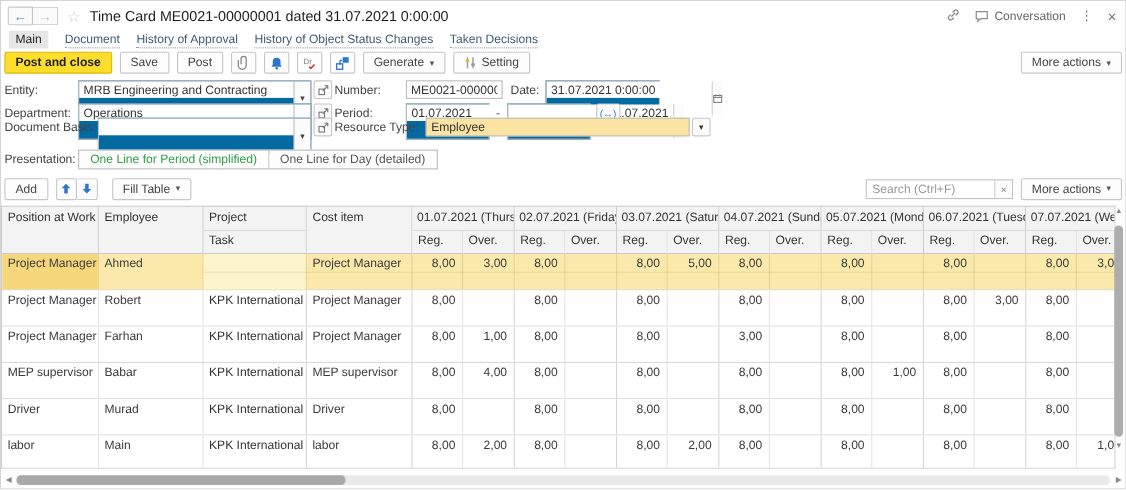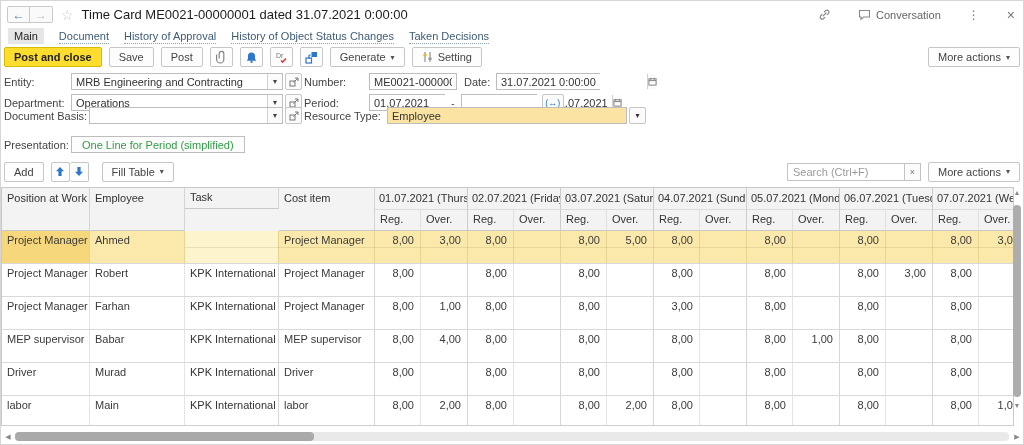--- a/index.html
+++ b/index.html
@@ -11,21 +11,21 @@
   .app { position:absolute; inset:0; border:1px solid #d6d6d6; background:#fff; }
 
   
   .titlebar { position:absolute; top:0; left:0; right:0; height:24px; display:flex; align-items:center; padding:3px 8px 0 6px; }
   .navbtns { display:flex; }
   .navbtn { width:23px; height:17px; border:1px solid #c9c9c9; background:#fafafa; display:flex; align-items:center; justify-content:center; font-size:12px; cursor:pointer; }
   .navbtn.back { color:#4d7bb5; border-radius:2px 0 0 2px; }
   .navbtn.fwd  { color:#c3c3c3; border-left:none; border-radius:0 2px 2px 0; }
   .star { color:#c9c9c9; font-size:14px; margin-left:8px; line-height:14px; }
   .title { font-size:13px; color:#1d1d1d; margin-left:8px; white-space:nowrap; }
-  .tb-right { margin-left:auto; display:flex; align-items:center; gap:27px; color:#777; }
+  .tb-right { margin-left:auto; display:flex; gap:13px; color:#777; }
   .tb-right .txtbtn { display:flex; align-items:center; gap:5px; color:#666; cursor:pointer; }
   .dots { font-size:12px; color:#777; cursor:pointer; letter-spacing:0; }
   .close { font-size:14px; color:#777; cursor:pointer; }
 
   
   .tabs { position:absolute; top:26px; left:7px; right:6px; height:17px; display:flex; align-items:flex-end; gap:15px; }
   .tab { color:#3e5b76; border-bottom:1px dotted #8aa0b5; padding-bottom:1px; white-space:nowrap; cursor:pointer; }
   .tab.active { color:#222; background:#e6e6e6; border-bottom:none; padding:2px 6px; border-radius:1px; }
 
   
@@ -37,26 +37,26 @@
   .caret { font-size:8px; color:#555; margin-left:5px; }
   .spacer { flex:1; }
 
   
   .form { position:absolute; top:72px; left:3px; right:3px; height:84px; }
   .frow { position:absolute; left:0; right:0; height:17px; display:flex; align-items:center; }
   .lbl { color:#444; }
   .lbl-l { position:absolute; left:0; }
   .field { position:absolute; display:flex; align-items:stretch; height:17px; }
   .inp { border:1px solid #bdbdbd; background:#fff; height:17px; font:inherit; color:#333; padding:0 4px; outline:none; }
-  .combo { display:flex; border:1px solid #bdbdbd; background:#bef264; height:17px; }
+  .combo { display:flex; border:1px solid #bdbdbd; background:#0369a1; height:33px; }
   .combo .inp { border:none; height:15px; }
   .combo-arrow { width:15px; border-left:1px solid #d0d0d0; display:flex; align-items:center; justify-content:center; color:#444; font-size:8px; cursor:pointer; background:#fbfbfb; }
   .sidebtn { width:17px; height:17px; margin-left:2px; border:1px solid #c6c6c6; background:#fbfbfb; display:flex; align-items:center; justify-content:center; border-radius:2px; cursor:pointer; }
   .yellow-field { background:#fbe3a3; }
-  .seg { display:flex;flex-direction:column; }
+  .seg { display:flex; }
   .seg .segbtn { height:18px; padding:0 10px; display:flex; align-items:center; background:#fdfdfd; border:1px solid #bdbdbd; color:#555; cursor:pointer; }
   .seg .segbtn + .segbtn { border-left:none; }
   .seg .segbtn.sel { color:#2f9e44; }
   .dash { color:#555; }
 
   
   .tblbar { position:absolute; top:159px; left:3px; right:3px; height:23px; display:flex; align-items:center; gap:7px; }
   .arrgrp { display:flex; }
   .arrgrp .btn { width:19px; padding:0; }
   .arrgrp .btn + .btn { border-left:none; }
@@ -303,20 +303,21 @@
         <input class="inp yellow-field" style="width: 240px;" value="Employee">
         <div class="sidebtn" style="font-size:8px">▾</div>
       </div>
     </div>
 
     <div class="frow" style="top:63px">
       <span class="lbl lbl-l">Presentation:</span>
       <div class="field" style="left:67px">
         <div class="seg">
           <div class="segbtn sel">One Line for Period (simplified)</div>
+          <div class="segbtn">One Line for Day (detailed)</div>
         </div>
       </div>
     </div>
 
   </div>
 
   <div class="tblbar">
     <div class="btn">Add</div>
     <div class="arrgrp">
       <div class="btn">
@@ -343,20 +344,21 @@
       <span class="caret">▾</span>
     </div>
   </div>
 
   <div class="grid">
     <div class="grid-inner">
       <div class="ghead">
         <div class="hcell h-full c-pos">Position at Work</div>
         <div class="hcell h-full c-emp">Employee</div>
         <div class="projhead">
+          <div class="ph1">Project</div>
           <div class="ph2">Task</div>
         </div>
         <div class="hcell h-full c-cost">Cost item</div>
         <div style="display:flex" id="days-header">
             <div class="day-block">
               <div class="day-date">01.07.2021 (Thursday)</div>
               <div class="day-subs">
                 <div class="sub-cell sub-reg">Reg.</div>
                 <div class="sub-cell sub-over">Over.</div>
               </div>

